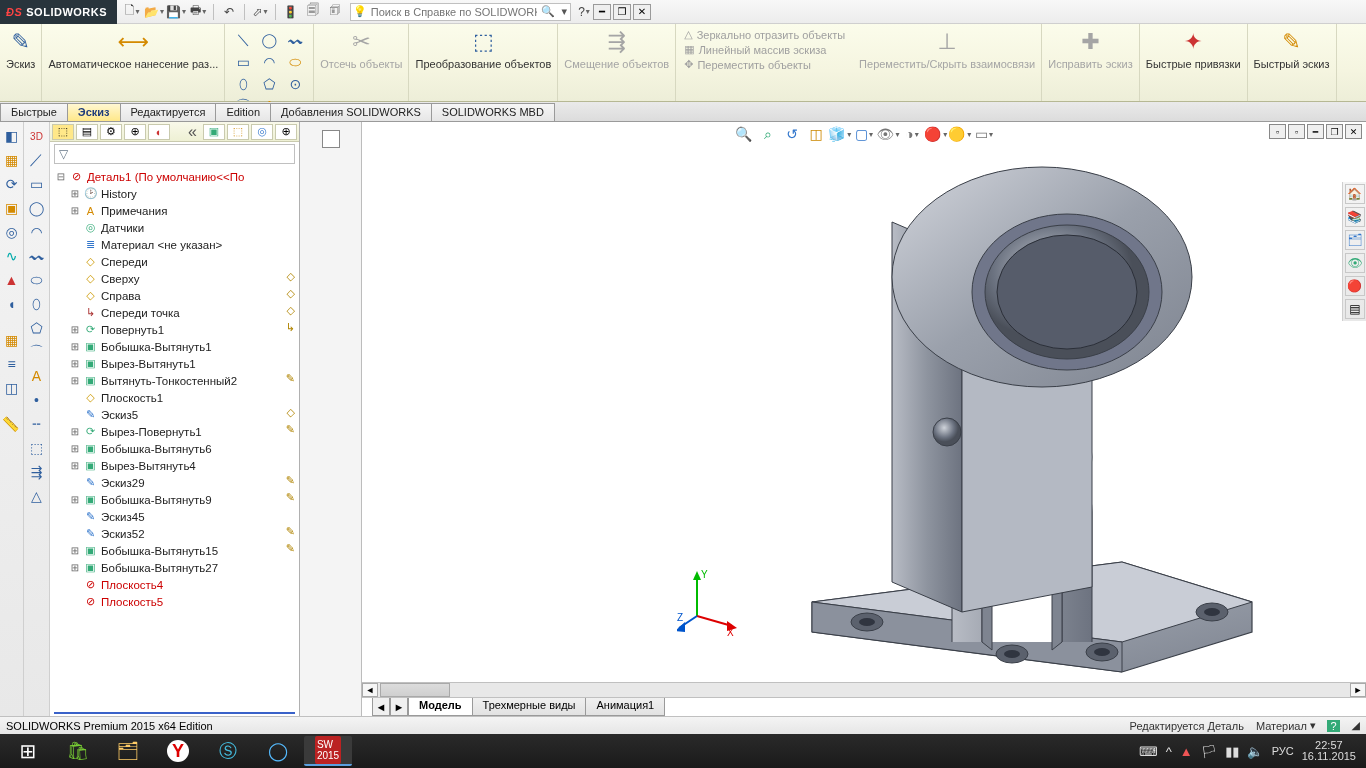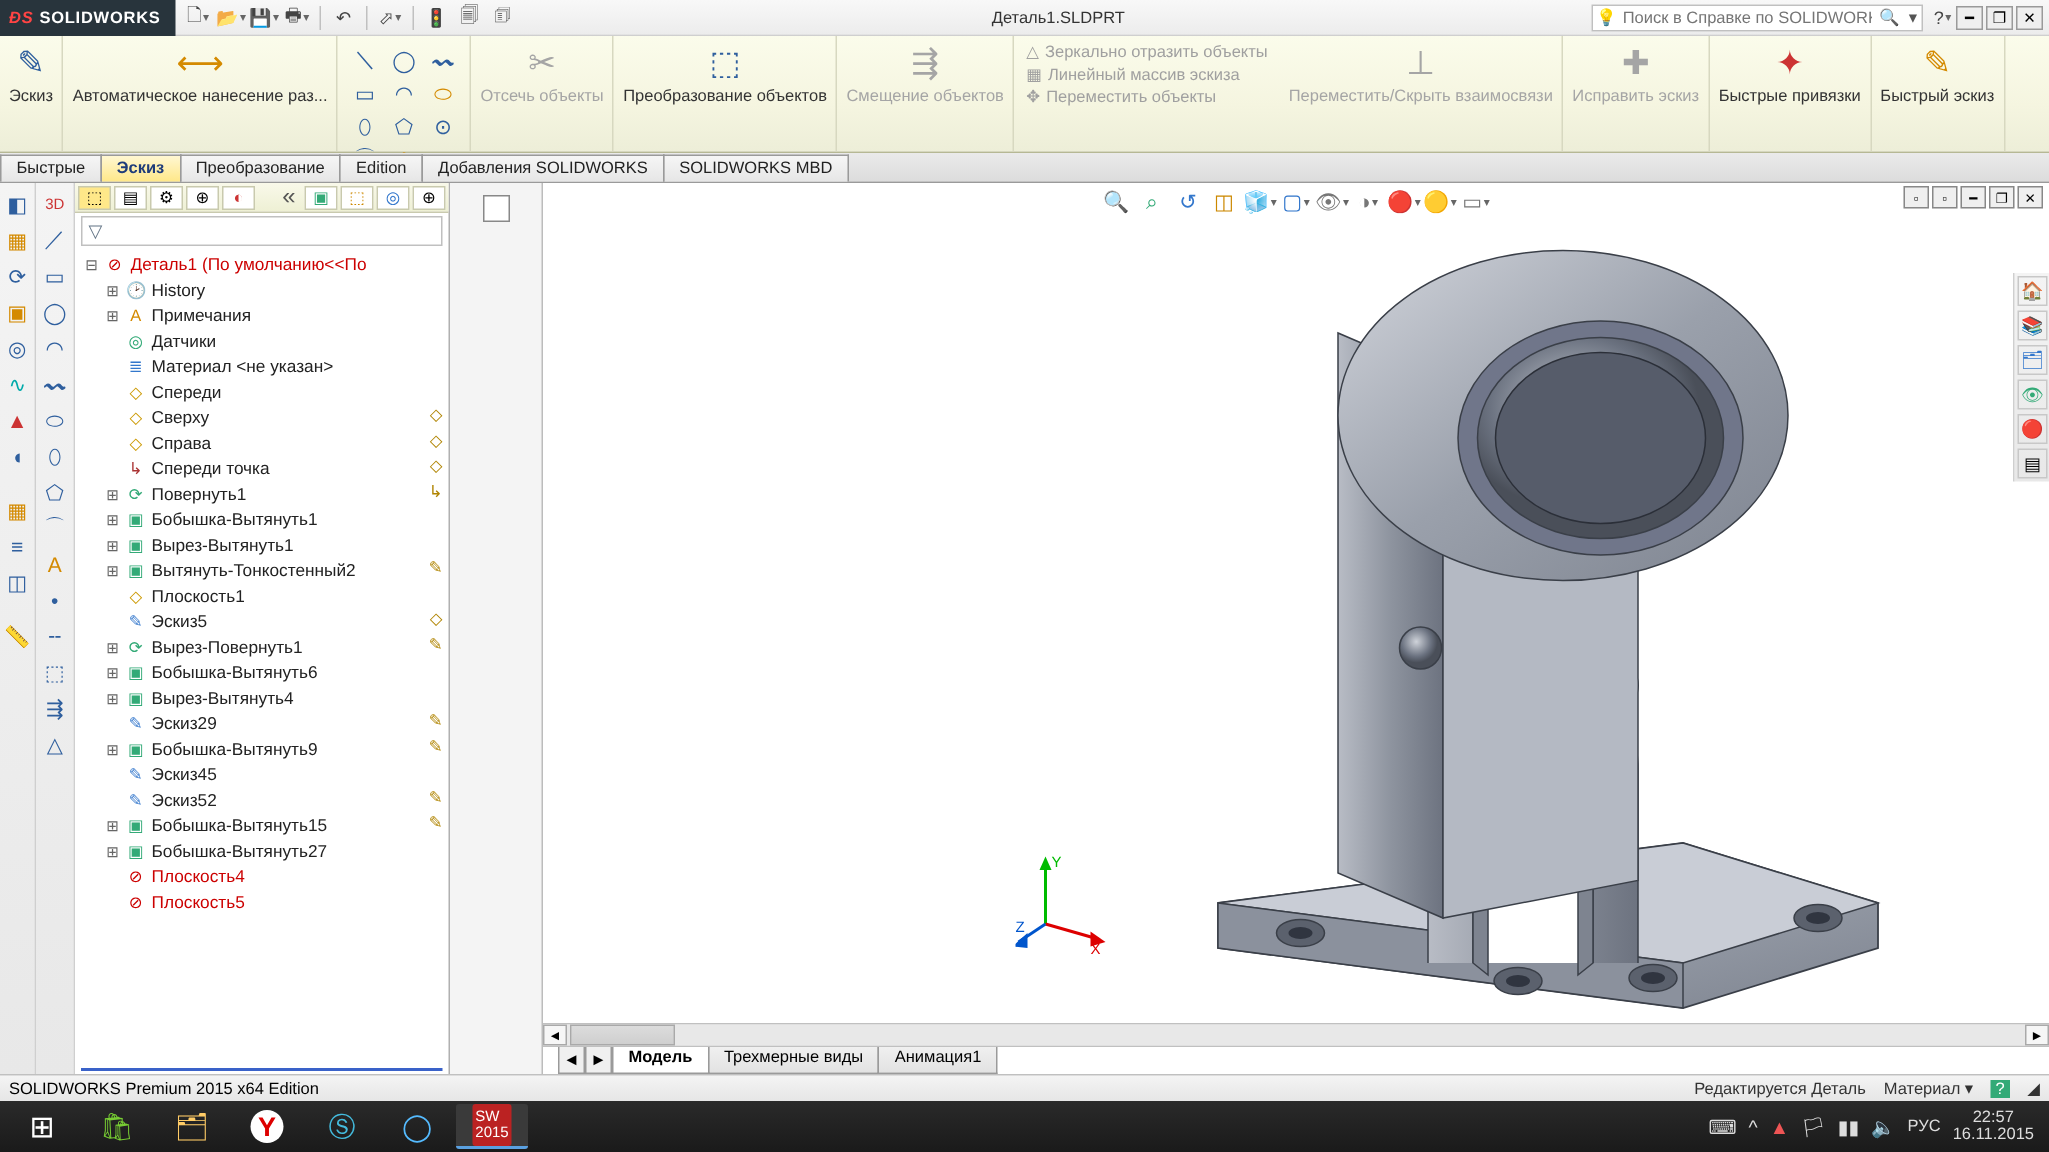--- a/index.html
+++ b/index.html
@@ -139,21 +139,20 @@
       <span class="qicon carat">🖶</span>
       <span class="sep"></span>
       <span class="qicon">↶</span>
       <span class="sep"></span>
       <span class="qicon carat">⬀</span>
       <span class="sep"></span>
       <span class="qicon" style="color:#c33">🚦</span>
       <span class="qicon">🗐</span>
       <span class="qicon">🗊</span>
     </div>
-    <div class="doc-title">Деталь1.SLDPRT</div>
     <div class="search-box">
       <span class="bulb">💡</span>
       <input placeholder="Поиск в Справке по SOLIDWORKS" style="">
       <span class="mag">🔍</span>
       <span class="mag">▾</span>
     </div>
     <span class="help-btn carat">?</span>
     <div class="win-controls">
       <div class="wb">━</div>
       <div class="wb">❐</div>
@@ -244,21 +243,21 @@
         <div class="big">
           <span class="ic" style="color:#d48a00">✎</span>
           <span class="lbl">Быстрый эскиз</span>
         </div>
       </div>
   </div>
 
   <div class="feature-tabs" id="ftabs">
       <div class="ftab">Быстрые</div>
       <div class="ftab active">Эскиз</div>
-      <div class="ftab">Преобразование</div>
+      <div class="ftab">Редактируется</div>
       <div class="ftab">Edition</div>
       <div class="ftab">Добавления SOLIDWORKS</div>
       <div class="ftab">SOLIDWORKS MBD</div>
     </div>
 
   <div class="mainrow">
 
     <div class="ltoolbar">
       <span class="tb blue">◧</span>
       <span class="tb org">▦</span>

